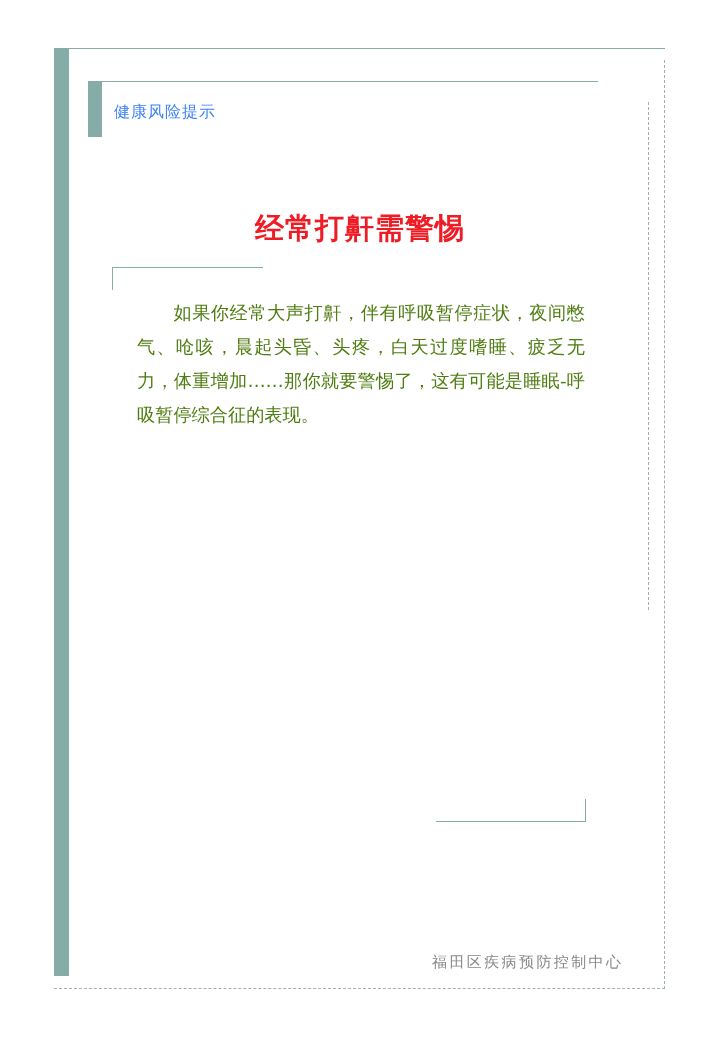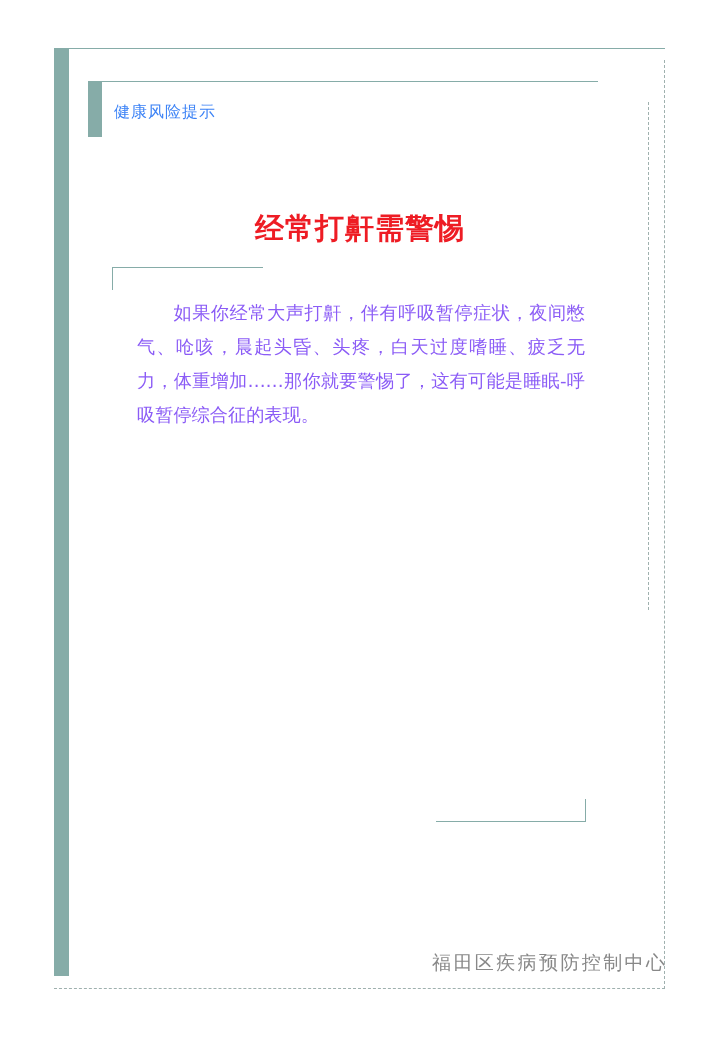--- a/index.html
+++ b/index.html
@@ -20,24 +20,24 @@
   .header-title { left: 114px; top: 97px; font-size: 16px; color: #3b82f6; letter-spacing: 1px; line-height: 30px; }
 
   .main-title { left: 0; width: 720px; top: 176px; text-align: center; font-size: 29px; font-weight: bold;
                 color: var(--title); letter-spacing: 1px; line-height: 40px; margin-top: 32px; }
 
   .bracket-tl-h { left: 112px; top: 267px; width: 151px; height: 1px; }
   .bracket-tl-v { left: 112px; top: 267px; width: 1px; height: 23px; }
   .bracket-br-h { left: 436px; top: 821px; width: 150px; height: 1px; }
   .bracket-br-v { left: 585px; top: 799px; width: 1px; height: 23px; }
 
-  .body-text { left: 137px; top: 296px; width: 448px; font-size: 18.2px; line-height: 34px; color: #8b5cf6; }
+  .body-text { left: 137px; top: 296px; width: 448px; font-size: 18.2px; line-height: 34px; color: #4d7c0f; }
   .body-text p { margin: 0; text-indent: 2em; text-align: justify; }
 
-  .footer { left: 432px; top: 951px; font-size: 19px; color: #888888; letter-spacing: 2.4px; line-height: 22px; }
+  .footer { left: 432px; top: 951px; font-size: 15px; color: #888888; letter-spacing: 2.4px; line-height: 22px; }
 </style>
 </head>
 <body>
 
 <div id="page">
 
   <div class="abs top-line accent-bg"></div>
   <div class="abs left-bar accent-bg"></div>
   <div class="abs outer-dash-right"></div>
   <div class="abs outer-dash-bottom"></div>

